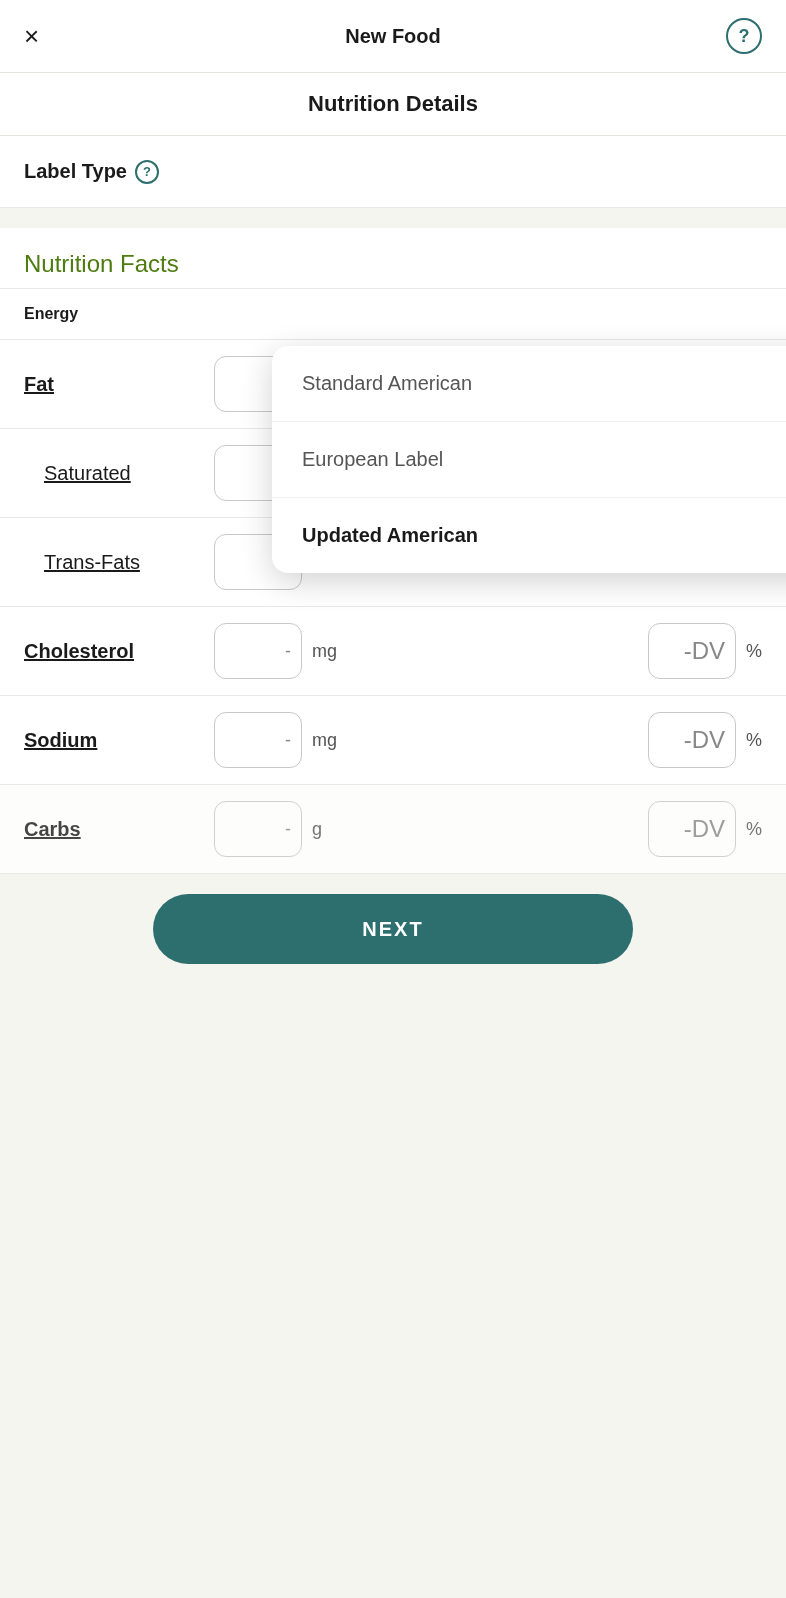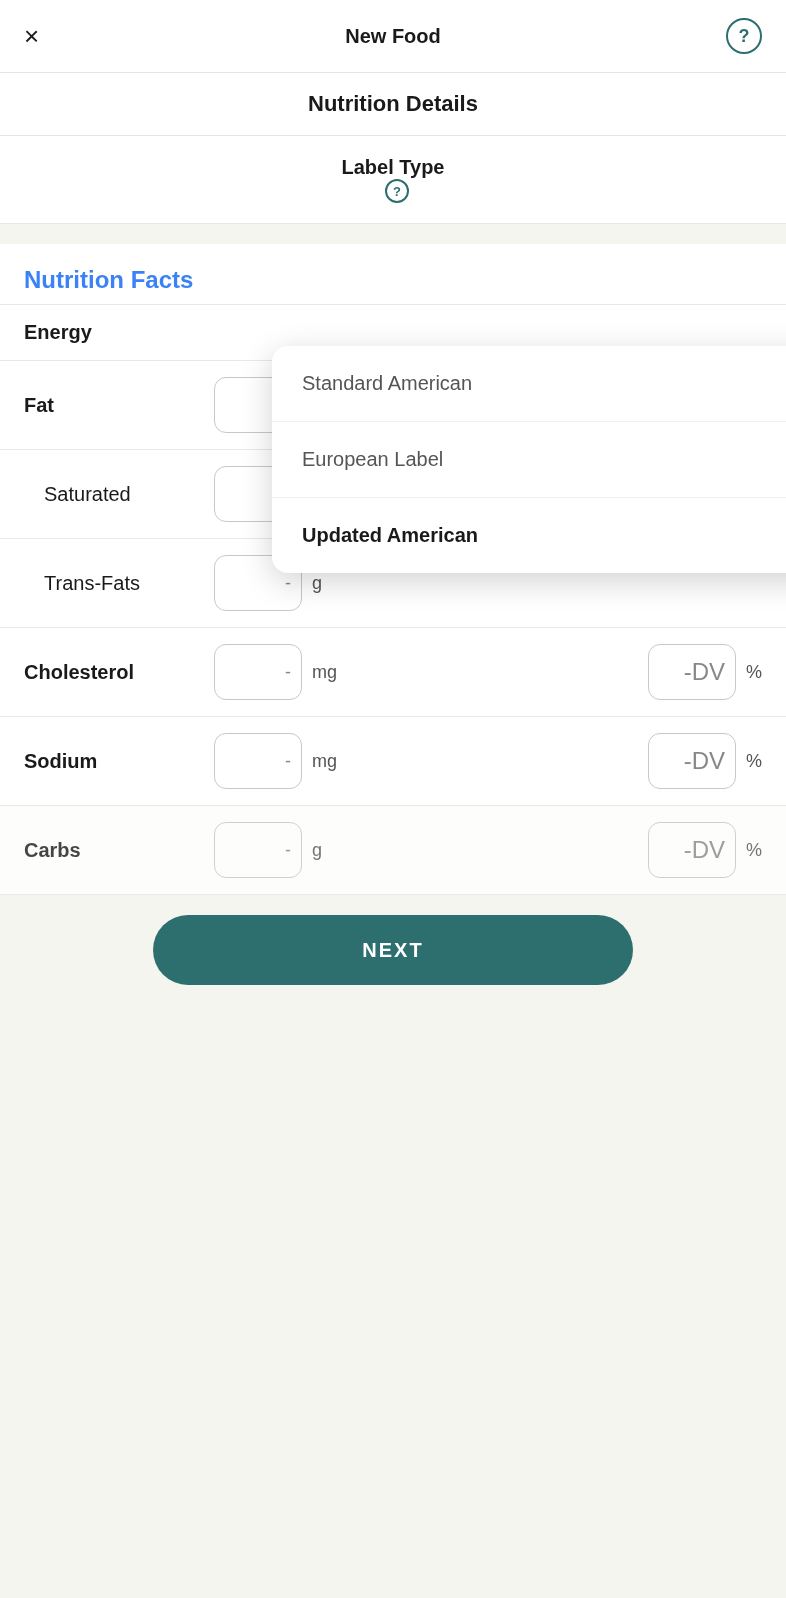--- a/index.html
+++ b/index.html
@@ -90,21 +90,20 @@
     }
 
     
     .label-type-row {
       background: #fff;
       display: flex;
       align-items: center;
       padding: 20px 24px;
       border-bottom: 1px solid #e8e8e4;
       min-height: 72px;
-      flex-direction: column;
     }
     .label-type-text {
       font-size: 20px;
       font-weight: 600;
       color: #1a1a1a;
     }
     .help-icon-inline {
       display: inline-flex;
       align-items: center;
       justify-content: center;
@@ -117,38 +116,39 @@
       font-weight: 700;
       margin-left: 8px;
       cursor: pointer;
     }
 
     
     .nutrition-facts-header {
       background: #fff;
       padding: 22px 11px 10px 24px;
       font-size: 24px;
-      font-weight: 700;
-      color: #3b82f6;
+      font-weight: 400;
+      color: #4d7c0f;
       border-bottom: 1px solid #e8e8e4;
     }
 
     
     .nutrient-row {
       background: #fff;
       display: flex;
       align-items: center;
       padding: 16px 24px;
       border-bottom: 1px solid #e8e8e4;
       gap: 10px;
     }
     .nutrient-label {
       font-size: 20px;
       color: #1a1a1a;
       flex: 0 0 180px;
+      text-decoration: underline;
     }
     .nutrient-label-bold {
       font-weight: 700;
     }
     .nutrient-label-indent {
       padding-left: 20px;
     }
     .input-box {
       border: 1.5px solid #c8c8c4;
       border-radius: 12px;
@@ -189,21 +189,21 @@
     
     .energy-row {
       background: #fff;
       display: flex;
       align-items: center;
       padding: 16px 24px;
       border-bottom: 1px solid #e8e8e4;
       gap: 10px;
     }
     .energy-label {
-      font-size: 20px;
+      font-size: 16px;
       font-weight: 700;
       color: #1a1a1a;
       flex: 0 0 180px;
     }
 
     
     .dropdown-overlay {
       position: absolute;
       top: 210px;
       left: 260px;

